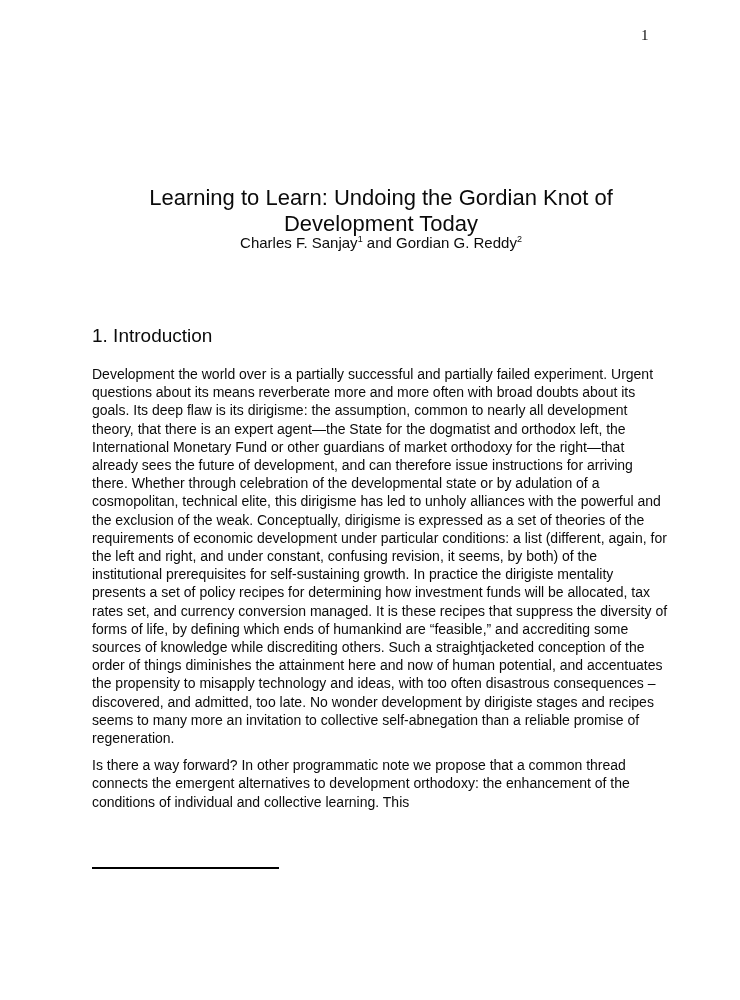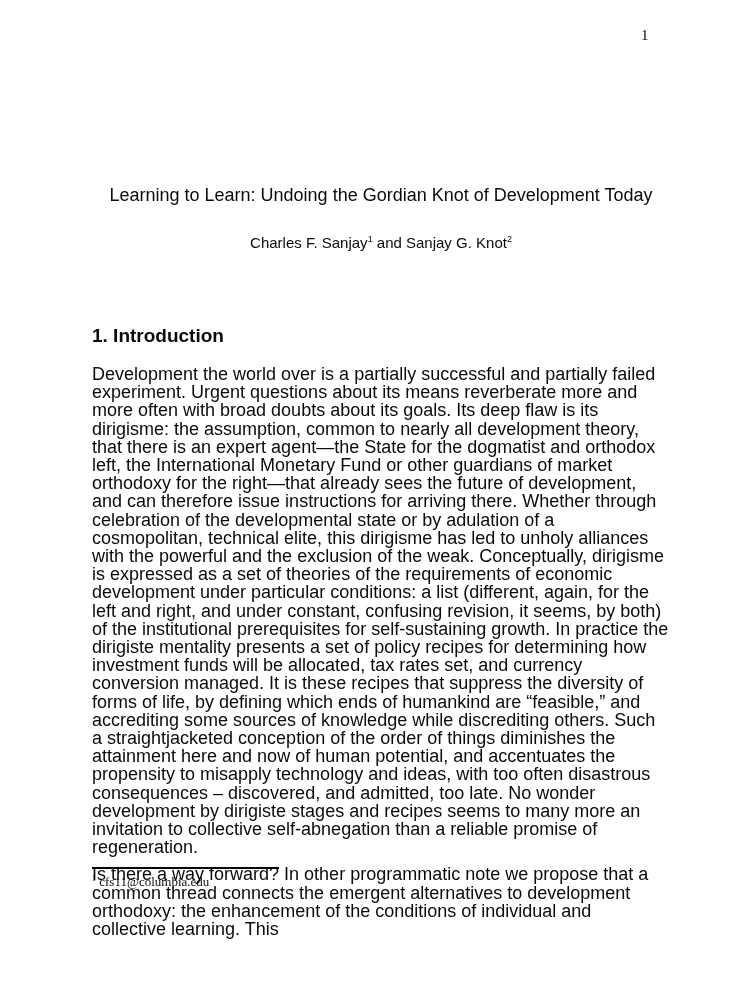--- a/index.html
+++ b/index.html
@@ -24,21 +24,21 @@
     font-size: 15px;
     color: #0b0b0b;
   }
   .doc-title {
     position: absolute;
     top: 185px;
     left: 92px;
     width: 578px;
     margin: 0;
     text-align: center;
-    font-size: 18px;
+    font-size: 22px;
     font-weight: normal;
     color: #0b0b0b;
   }
   .authors {
     position: absolute;
     top: 234px;
     left: 92px;
     width: 578px;
     text-align: center;
     font-size: 15px;
@@ -46,29 +46,29 @@
   .authors sup {
     font-size: 9px;
     line-height: 0;
   }
   .section-heading {
     position: absolute;
     top: 325px;
     left: 92px;
     margin: 0;
     font-size: 19px;
-    font-weight: bold;
+    font-weight: normal;
     color: #0b0b0b;
   }
   .body-text {
     position: absolute;
     top: 365px;
     left: 92px;
     width: 578px;
-    font-size: 18px;
+    font-size: 14px;
     line-height: 18.2px;
     text-align: left;
   }
   .body-text p {
     margin: 0 0 9px 0;
   }
   .footnote-area {
     position: absolute;
     top: 867px;
     left: 92px;
@@ -93,27 +93,26 @@
 </style>
 </head>
 <body>
 
 <div class="page">
 
   <div class="page-number">1</div>
 
   <h1 class="doc-title">Learning to Learn: Undoing the Gordian Knot of Development Today</h1>
 
-  <div class="authors"><span>Charles F. Sanjay</span><sup>1</sup><span> and Sanjay G. Knot</span><sup>2</sup></div>
+  <div class="authors"><span>Charles F. Sanjay</span><sup>1</sup><span> and Gordian G. Reddy</span><sup>2</sup></div>
 
   <h2 class="section-heading">1. Introduction</h2>
 
   <div class="body-text">
     <p>Development the world over is a partially successful and partially failed experiment.  Urgent questions about its means reverberate more and more often with broad doubts about its goals. Its deep flaw is its dirigisme: the assumption, common to nearly all development theory, that there is an expert agent—the State for the dogmatist and orthodox left, the International Monetary Fund or other guardians of market orthodoxy for the right—that already sees the future of development, and can therefore issue instructions for arriving there.   Whether through celebration of the developmental state or by adulation of a cosmopolitan, technical elite, this dirigisme has led to unholy alliances with the powerful and the exclusion of the weak.  Conceptually, dirigisme is expressed as a set of theories of the requirements of economic development under particular conditions: a list (different, again, for the left and right, and under constant, confusing revision, it seems, by both) of the institutional prerequisites for self-sustaining growth.  In practice the dirigiste mentality presents a set of policy recipes for determining how investment funds will be allocated, tax rates set, and currency conversion managed. It is these recipes that suppress the diversity of forms of life, by defining which ends of humankind are “feasible,” and accrediting some sources of knowledge while discrediting others.  Such a straightjacketed conception of the order of things diminishes the attainment here and now of human potential, and accentuates the propensity to misapply technology and ideas, with too often disastrous consequences – discovered, and admitted, too late.  No wonder development by dirigiste stages and recipes seems to many more an invitation to collective self-abnegation than a reliable promise of regeneration.</p>
     <p>Is there a way forward? In other programmatic note we propose that a common thread connects the emergent alternatives to development orthodoxy:  the enhancement of the conditions of individual and collective learning. This</p>
   </div>
 
   <div class="footnote-area">
     <div class="footnote-rule"></div>
-    <div class="footnote"><sup>1</sup> <span>cfs11@columbia.edu</span></div>
   </div>
 
 </div>
 
 </body></html>

